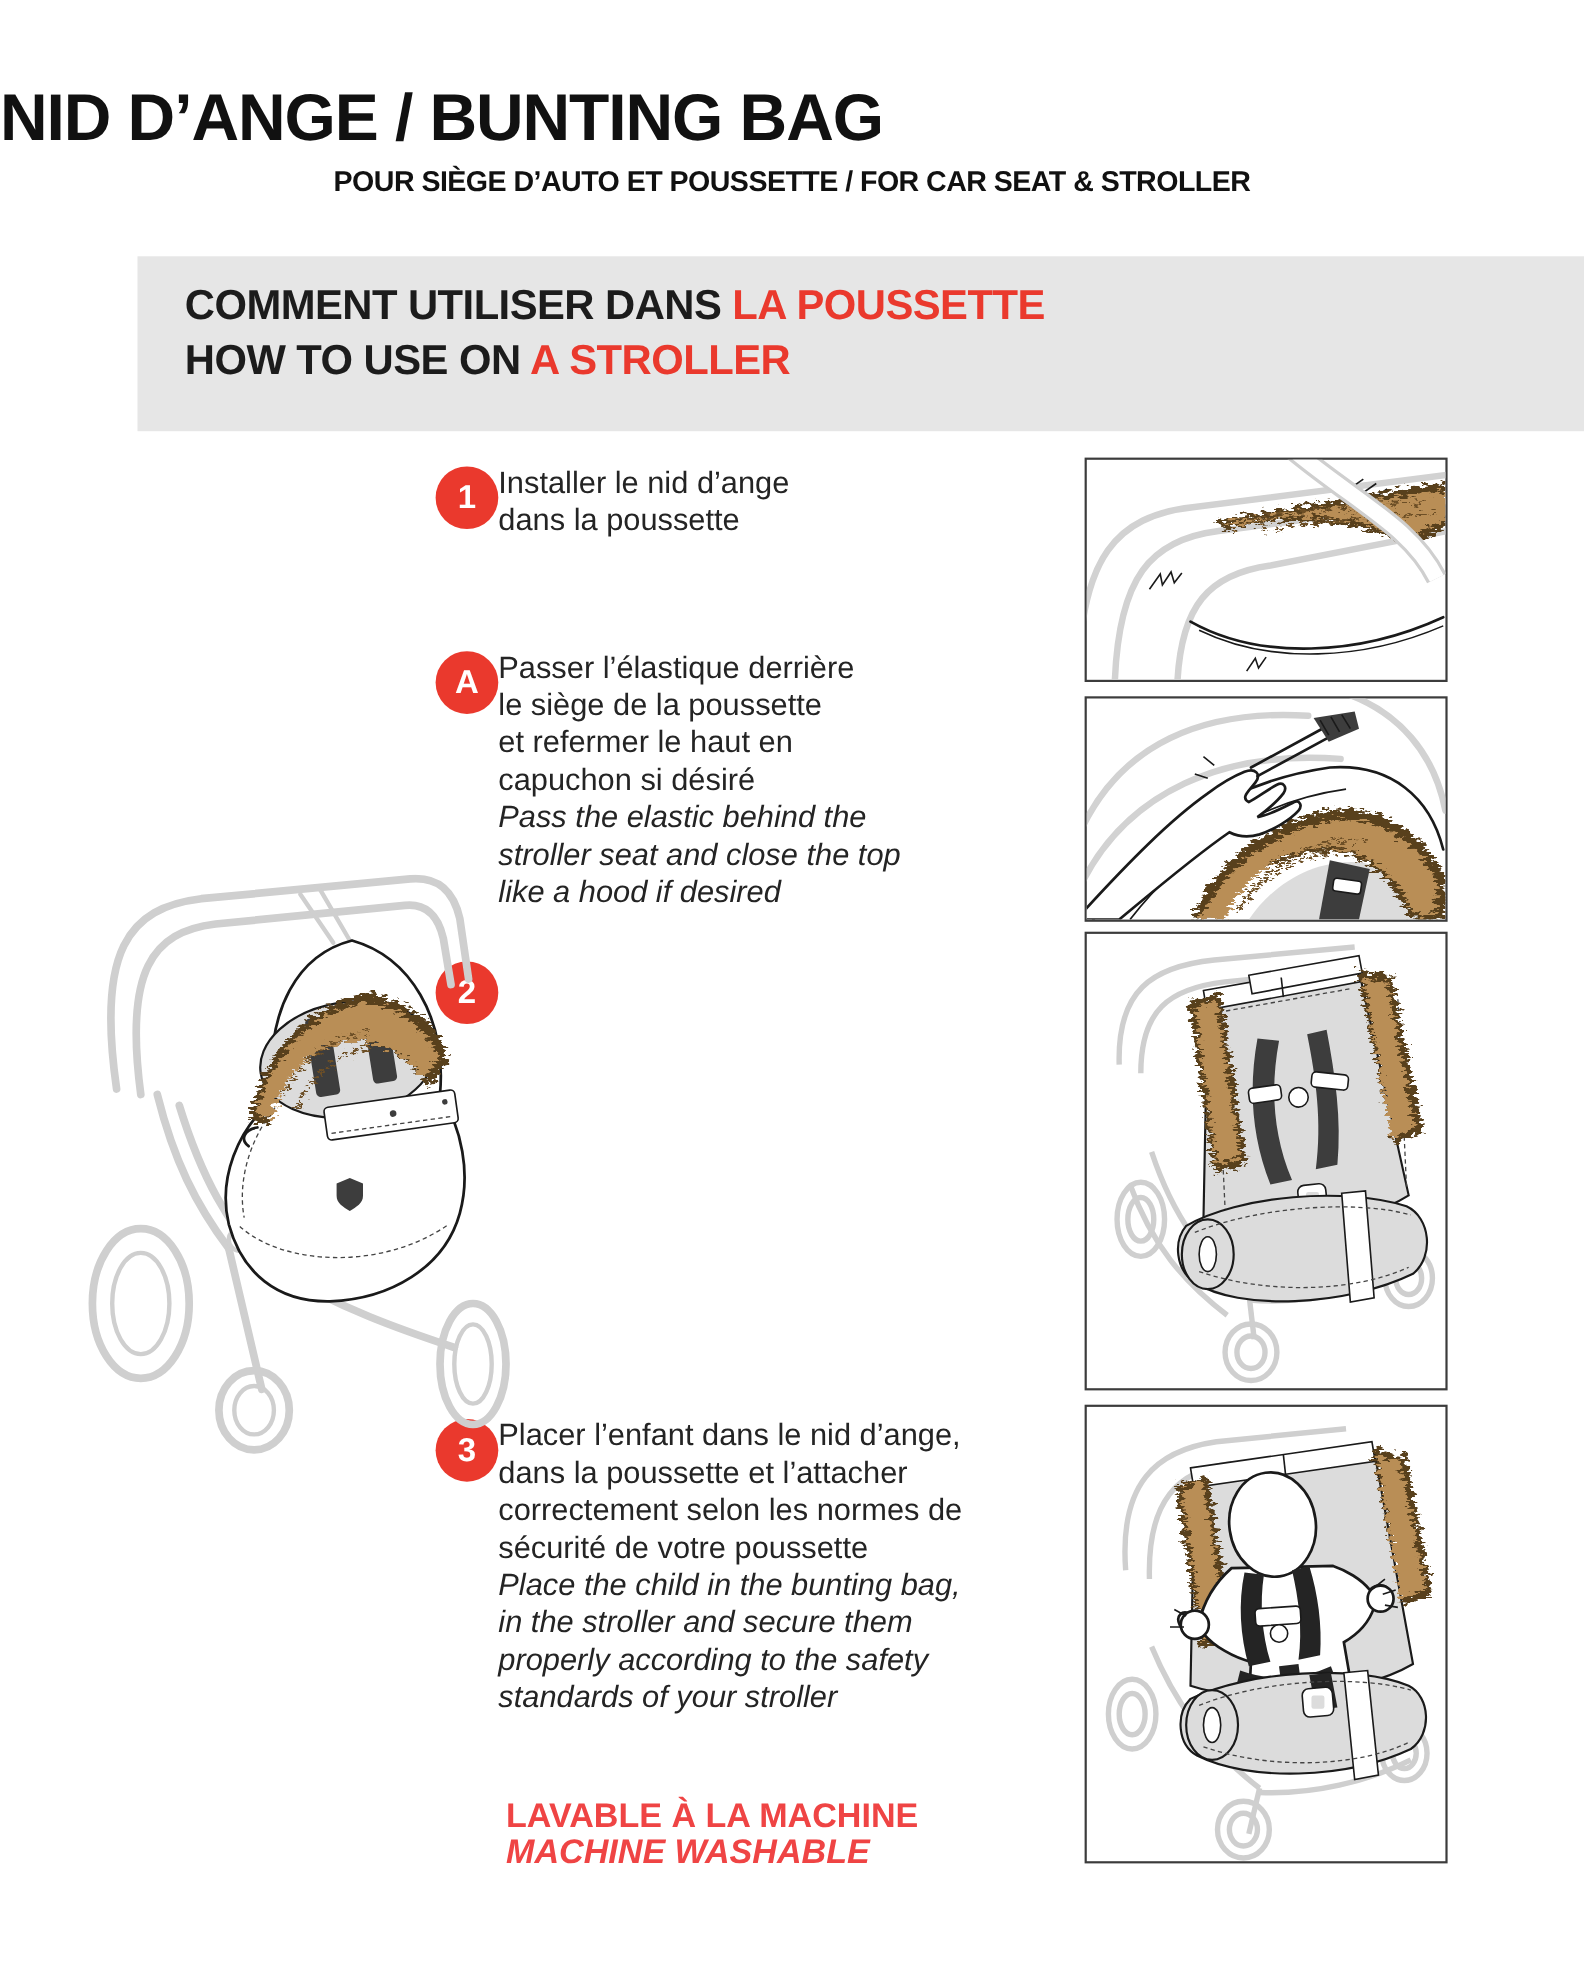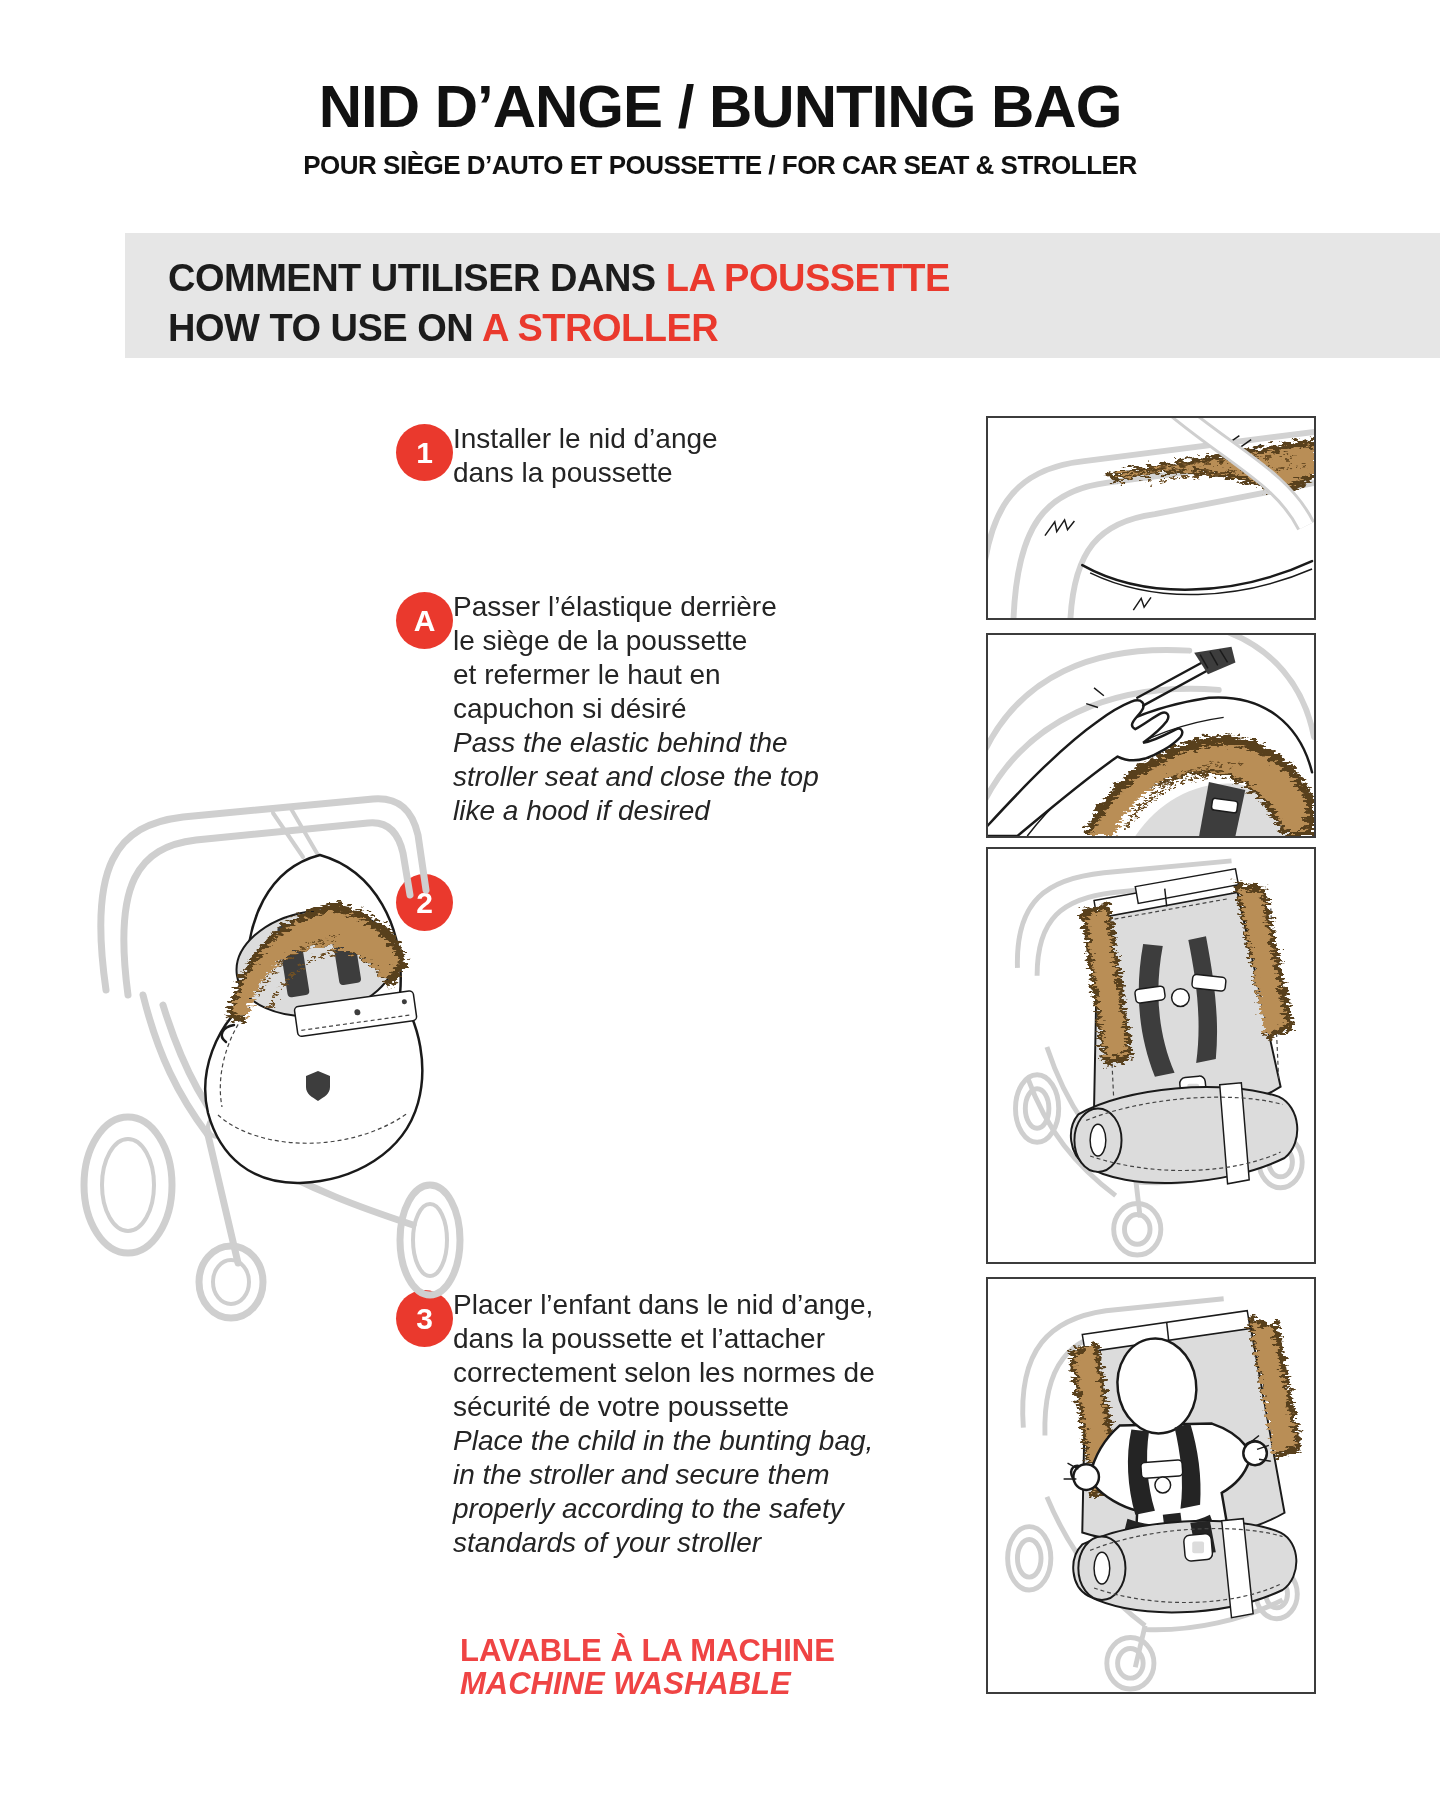--- a/index.html
+++ b/index.html
@@ -11,29 +11,29 @@
     --fur_tan:#b98e57;
     --fur_dark:#59411f;
   }
   html,body{margin:0;padding:0;}
   body{
     width:1440px;height:1800px;position:relative;background:#fff;
     font-family:"Liberation Sans", sans-serif;color:var(--ink);
     overflow:hidden;
   }
   .title{
-    position:absolute;top:72px;left:0;width:1440px;text-align:center;
+    position:absolute;top:72px;left:0;width:1440px;text-align:left;
     font-size:60px;font-weight:700;letter-spacing:-1px;color:#111;
   }
   .subtitle{
     position:absolute;top:150px;left:0;width:1440px;text-align:center;
     font-size:26px;font-weight:700;letter-spacing:-0.5px;color:#111;
   }
   .banner{
-    position:absolute;left:125px;right:0;top:233px;height:125px;
+    position:absolute;left:125px;right:0;top:233px;height:159px;
     background:var(--banner_gray);box-sizing:border-box;
     padding:20px 0 0 43px;
   }
   .banner-line{font-size:38px;font-weight:700;line-height:50px;letter-spacing:-0.5px;color:#1c1c1c;white-space:nowrap;}
   .banner-line.en{}
   .hl{color:var(--accent_red);}
   .step{position:absolute;left:396px;display:flex;align-items:flex-start;}
   .step-marker{
     width:57px;height:57px;border-radius:50%;background:var(--accent_red);
     color:#fff;font-size:30px;font-weight:700;flex:0 0 auto;

